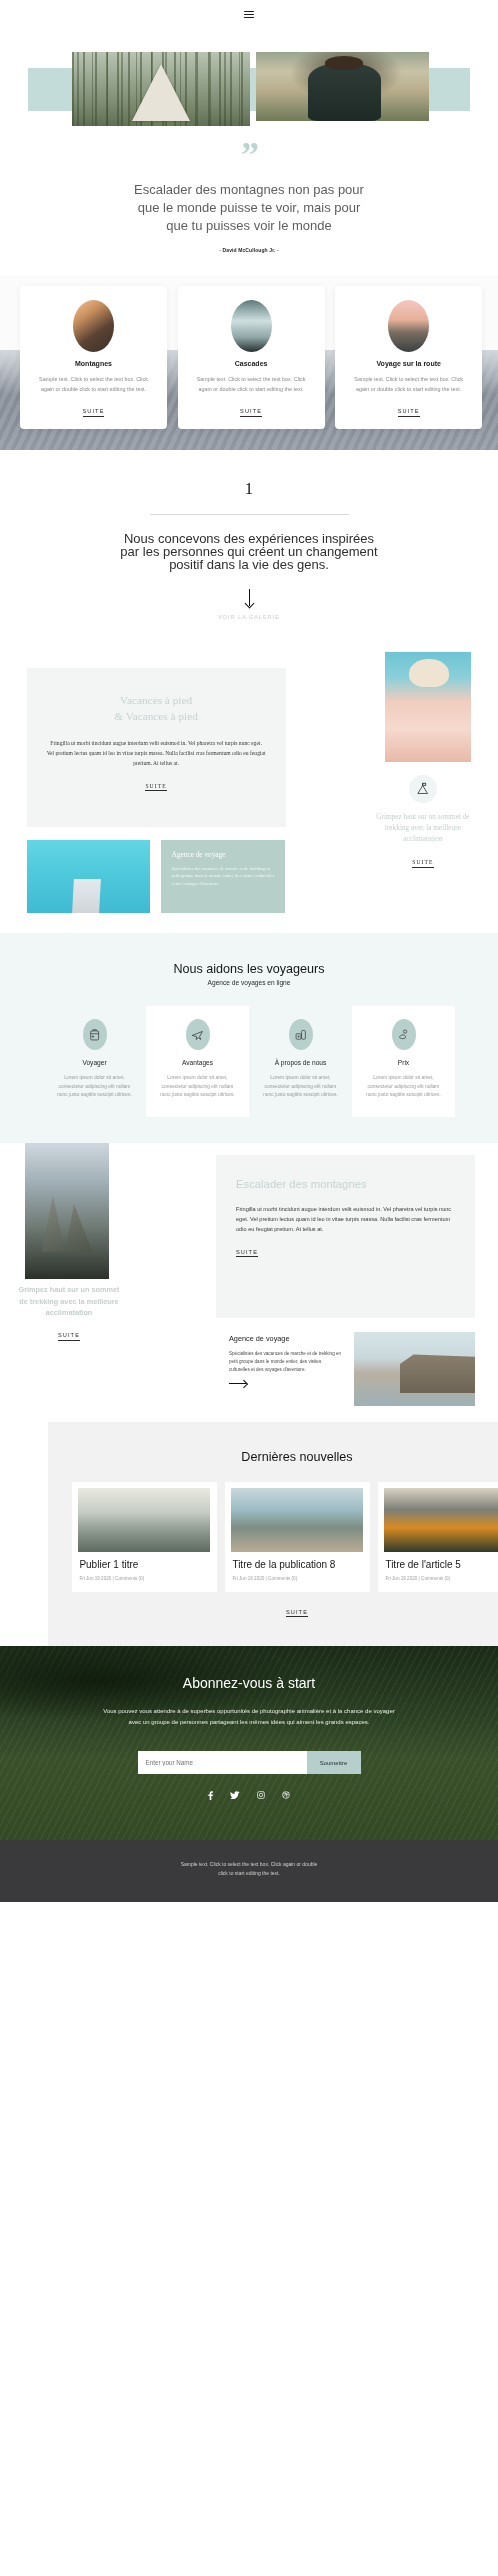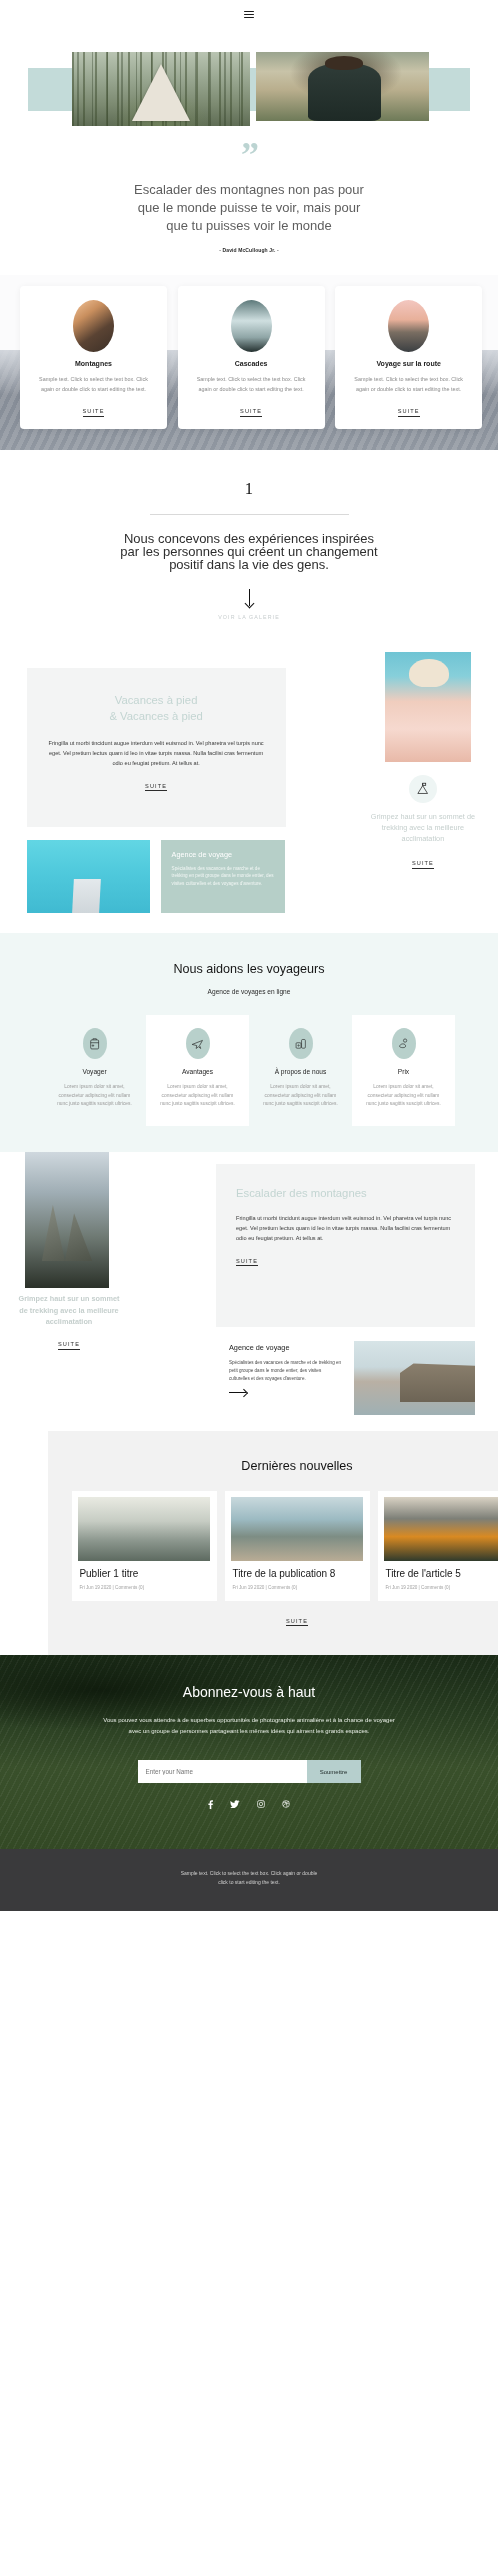--- a/index.html
+++ b/index.html
@@ -119,21 +119,21 @@
   .intro { background:#fff; padding:29px 0 26.6px; text-align:center;}
   .intro .num { font-family:"Liberation Serif", serif; font-size:16.6px; color:#111; }
   .intro .rule { width:199px; height:0.7px; background:#d9d9d9; margin:14.6px auto 17.3px;}
   .intro p { width:266px; margin:0 auto; font-size:13px; line-height:13.3px; color:#2e2e2e;}
   .arrow-down { margin:17.3px auto 8px; width:0.7px; height:17.3px; background:#111; position:relative;}
   .arrow-down::after{content:"";position:absolute;left:-2.7px;bottom:-0.7px;width:6px;height:6px;
     border-right:0.7px solid #111;border-bottom:0.7px solid #111;transform:rotate(45deg);}
   .gallery-link { font-size:5.3px; letter-spacing:1.1px; color:#c7cdce;}
 
   
-  .vac { background:#fff; padding:12px 0 3px; position:relative; height:286px;}
+  .vac { background:#fff; padding:12px 0 3px; position:relative; height:286px;font-family:Liberation Serif, serif;}
   .vac-panel {
     position:absolute; left:26.6px; top:21px; width:259px; height:159px;
     background:#f3f4f4; padding:24px 20px 0; text-align:center;
   }
   .vac-panel h2 { font-size:11.3px; font-weight:300; color:#c3d5d2; line-height:16px; margin-bottom:14.6px;}
   .vac-panel p { font-size:5.6px; line-height:10px; color:#3a3a3a; }
   .vac-panel .more-link{ margin-top:14.6px;}
   .vac-photo {
     position:absolute; right:26.6px; top:5.3px; width:86px; height:110px;
     background:linear-gradient(to bottom,#6fc4d4 0%,#87cfda 22%,#f0cdbe 45%,#f6d9cf 70%,#e8b9a8 100%);
@@ -156,21 +156,21 @@
   .vac-agency p { font-size:4.6px; line-height:7.6px; color:#f2f7f5;}
   .vac-side {
     position:absolute; right:18.6px; top:128px; width:113px; text-align:center;
   }
   .vac-side .icn-wrap{ width:28px;height:28px;border-radius:50%;background:#eef5f4;
      margin:0 auto 8px; display:flex;align-items:center;justify-content:center;}
   .vac-side h4 { font-size:7.3px; font-weight:400; color:#c5cfcd; line-height:11.3px; margin-bottom:10.6px;}
 
   
   .helpers { background:#f0f7f6; padding:29px 0 26.6px; text-align:center;}
-  .helpers h2 { font-size:12.6px; font-weight:300; color:#161616; margin-bottom:12px;}
+  .helpers h2 { font-size:12.6px; font-weight:300; color:#161616; margin-bottom:3px;}
   .helpers .sub { font-size:6.6px; color:#2b2b2b; margin-bottom:20px;}
   .feat-row { display:flex; justify-content:center; gap:0; }
   .feat {
     width:103px; padding:13.3px 10.6px 17.3px; text-align:center;
   }
   .feat.alt { background:#fff; }
   .feat .circ { width:24px;height:31px;border-radius:50%;background:#b8d0cb;
     margin:0 auto 9.3px; display:flex;align-items:center;justify-content:center;}
   .feat h5 { font-size:6.6px; font-weight:400; color:#1f1f1f; margin-bottom:8px;}
   .feat p { font-size:4.9px; line-height:8.3px; color:#9a9a9a;}
@@ -470,21 +470,21 @@
         <span>|</span>
         <span>Comments (0)</span>
       </div>
     </div>
 
   </div>
   <a class="more-link" href="#">SUITE</a>
 </div>
 
 <div class="subscribe sec">
-  <h2>Abonnez-vous à haut</h2>
+  <h2>Abonnez-vous à start</h2>
   <p>Vous pouvez vous attendre à de superbes opportunités de photographie animalière et à la chance de voyager avec un groupe de personnes partageant les mêmes idées qui aiment les grands espaces.</p>
   <form class="sub-form">
     <input type="text" placeholder="Enter your Name" style="">
     <button type="submit">Soumettre</button>
   </form>
   <div class="socials">
     <span>
       <svg width="5.3" height="9.3" viewBox="0 0 8 14" fill="#fff">
           <path d="M5 14V7.6h2.1l.3-2.4H5V3.7c0-.7.2-1.2 1.2-1.2H7.5V.4C7.2.3 6.4.3 5.6.3 3.8.3 2.6 1.4 2.6 3.4v1.8H.6v2.4h2V14H5z"></path>
         </svg>

